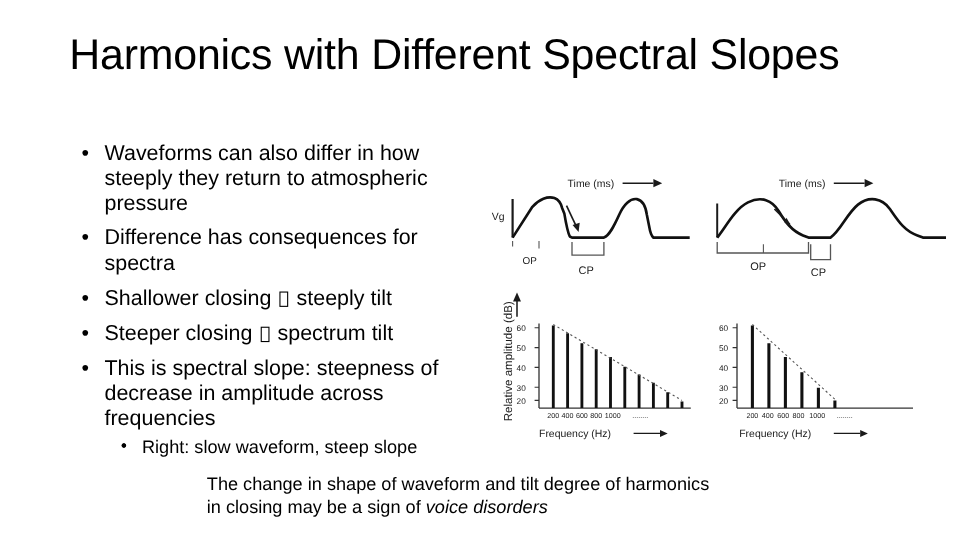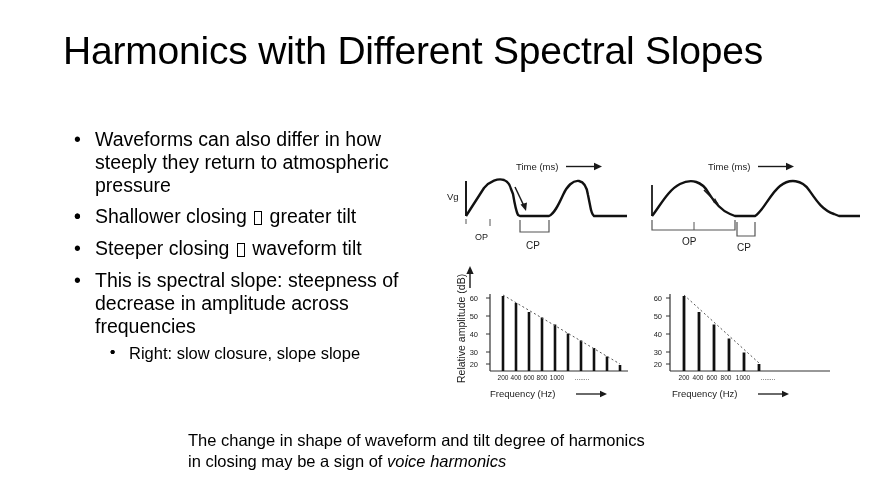--- a/index.html
+++ b/index.html
@@ -124,46 +124,46 @@
 
   <h1 id="slide-title">Harmonics with Different Spectral Slopes</h1>
 
   <ul id="body-list">
 
     <li class="bullet">
       <span class="dot">•</span><span>Waveforms can also differ in how steeply they return to atmospheric pressure</span>
     </li>
 
     <li class="bullet">
-      <span class="dot">•</span>
-    </li>
-
-    <li class="bullet">
-      <span class="dot">•</span><span>Shallower closing </span><span class="tofu"></span><span> greater tilt</span>
-    </li>
-
-    <li class="bullet">
-      <span class="dot">•</span><span>Steeper closing </span><span class="tofu"></span><span> waveform tilt</span>
+      <span class="dot">•</span><span>Difference has consequences for spectra</span>
+    </li>
+
+    <li class="bullet">
+      <span class="dot">•</span><span>Shallower closing </span><span class="tofu"></span><span> steeply tilt</span>
+    </li>
+
+    <li class="bullet">
+      <span class="dot">•</span><span>Steeper closing </span><span class="tofu"></span><span> spectrum tilt</span>
     </li>
 
     <li class="bullet">
       <span class="dot">•</span><span>This is </span><b>spectral slope</b><span>: steepness of decrease in amplitude across frequencies</span>
 
       <ul class="sublist">
         <li class="subbullet">
           <span class="dot">•</span>
         </li>
         <li class="subbullet">
-          <span class="dot">•</span><span>Right: slow closure, slope slope</span>
+          <span class="dot">•</span><span>Right: slow waveform, steep slope</span>
         </li>
       </ul>
     </li>
   </ul>
 
-  <div id="caption"><span>The change in shape of waveform and tilt degree of harmonics in closing may be a sign of </span><i>voice harmonics</i></div>
+  <div id="caption"><span>The change in shape of waveform and tilt degree of harmonics in closing may be a sign of </span><i>voice disorders</i></div>
 
   <div id="figure-area">
 
     <div class="fig fig-wave-left">
       <svg width="200" height="108" viewBox="0 0 200 108">
 
         <text x="74" y="22" font-size="9.5">Time (ms)</text>
         <line x1="124" y1="18.5" x2="152" y2="18.5" stroke="#1a1a1a" stroke-width="1.4"></line>
         <polygon points="152,14.8 160,18.5 152,22.2" fill="#1a1a1a"></polygon>
 

